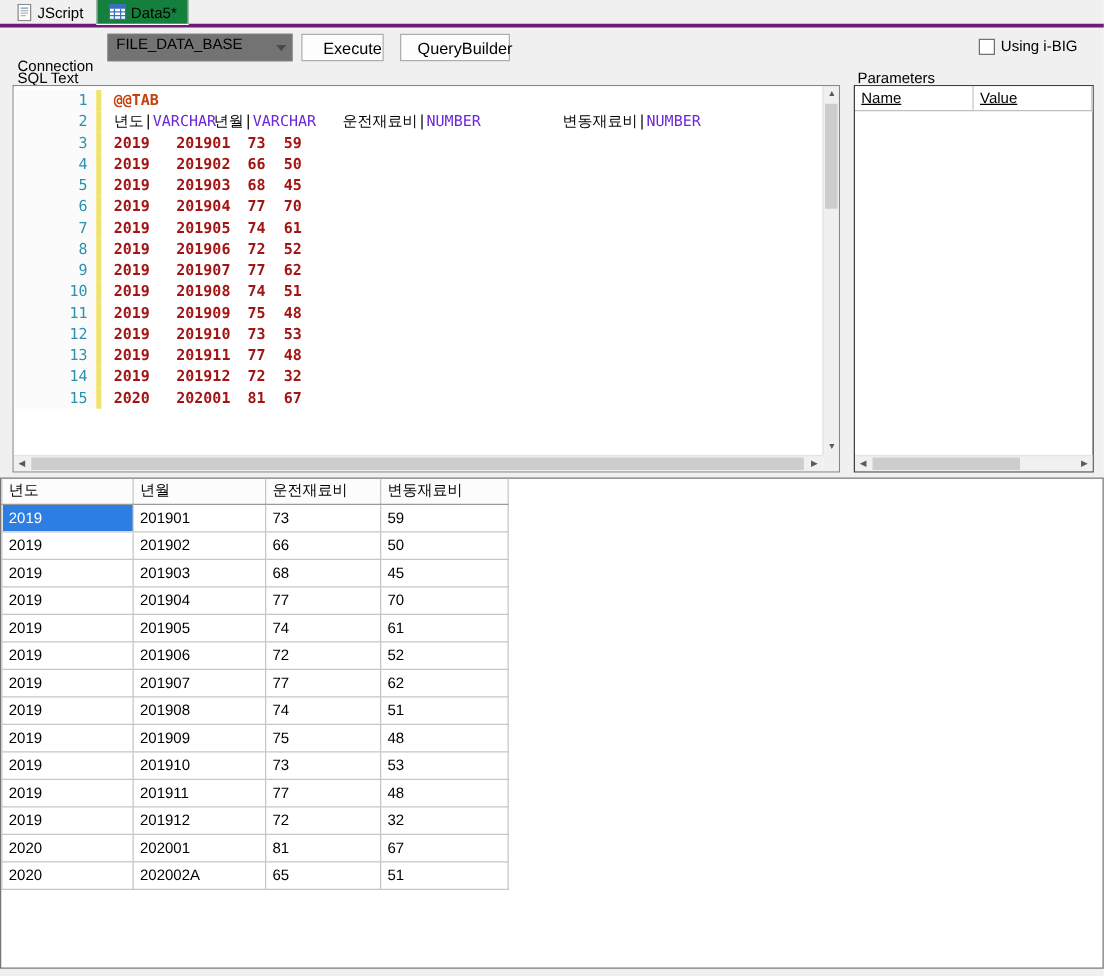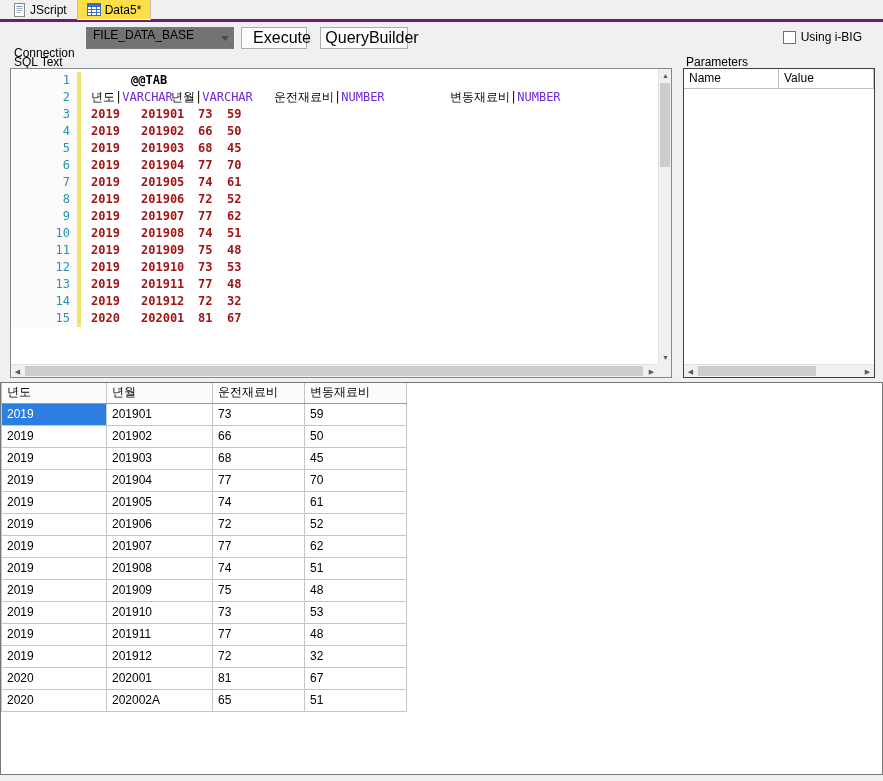--- a/index.html
+++ b/index.html
@@ -8,47 +8,47 @@
     font-family:"Liberation Sans","DejaVu Sans",sans-serif;
     font-size:12px; color:#000; background:#f0f0f0;
     position:relative; overflow:hidden;
   }
 
   
   .tabbar { position:absolute; left:0; top:0; width:100%; height:22px;
     display:flex; align-items:flex-end; padding-left:3px; border-bottom:3px solid #701a75; }
   .tab { display:flex; align-items:center; gap:4px; height:21px; padding:0 9px;
     position:relative; top:1px; border:1px solid transparent; cursor:default; }
-  .tab.active { background:#fde047; border-color:#bdbdbd; border-bottom-color:#fff;margin-top:24px; }
+  .tab.active { background:#15803d; border-color:#bdbdbd; border-bottom-color:#fff;margin-top:24px; }
   .tab svg { display:block; }
 
   
   .lbl-connection { position:absolute; left:14px; top:46px;text-align:center; }
   .combo { position:absolute; left:86px; top:27px; width:148px; height:22px;
     background:#737373; border:1px solid #7a7a7a; display:flex; align-items:flex-start; padding-left:6px; }
   .combo-arrow { position:absolute; right:4px; top:8px; width:0; height:0;
     border-left:4px solid transparent; border-right:4px solid transparent; border-top:5px solid #4a4a4a; }
   .btn { position:absolute; top:27px; height:22px; background:#fdfdfd; border:1px solid #aaadb2;
-    display:flex; align-items:center; justify-content:center; font-family:inherit; font-size:16px;padding-left:16px; }
+    display:flex; align-items:center; justify-content:center; font-family:inherit; font-size:13px;padding-left:16px; }
   .btn-execute { left:241px; width:66px; }
   .btn-qb { left:320px; width:88px; }
   .chk-wrap { position:absolute; right:21px; top:30px; display:flex; align-items:center; gap:5px; }
   .cbox { width:13px; height:13px; background:#fff; border:1px solid #707070; display:inline-block; }
 
   
   .sql-label { position:absolute; left:14px; top:55px;text-align:center; }
   .editor-box { position:absolute; left:10px; top:68px; width:662px; height:310px;
     background:#fff; border:1px solid #828790; }
   .ed-area { position:absolute; left:0; top:0; right:13px; bottom:13px; overflow:hidden; padding-top:3px; background:#fff; }
   .ed-line { display:flex; align-items:stretch; height:17px;
     font-family:"DejaVu Sans Mono","Liberation Mono",monospace; font-size:12px; line-height:17px; white-space:pre; }
   .ed-num { width:66px; padding-right:7px; text-align:right; color:#2b91af; flex:none; background:#fbfbfb; }
   .ed-mark { width:4px; flex:none; background:var(--marker,#f0e26b); }
   .ed-text { margin-left:10px; white-space:pre; }
-  .tok-directive { color:#000000; font-weight:bold;margin-left:40px; }
+  .tok-directive { color:#c2410c; font-weight:bold; }
   .tok-name { color:#000; }
   .tok-pipe { color:#000; }
   .tok-type { color:#6d28d9; }
   .hfield { display:inline-block; white-space:pre; }
   .hf0 { width:80px; } .hf1 { width:103px; } .hf2 { width:176px; }
   .dfield { display:inline-block; color:#a31515; font-weight:bold; white-space:pre; }
   .df0 { width:50px; } .df1 { width:57px; } .df2 { width:29px; }
 
   
   .vscroll { position:absolute; top:0; right:0; bottom:13px; width:13px; background:#f0f0f0; border-left:1px solid #e2e2e2; }
@@ -57,21 +57,21 @@
   .sb-arrow { position:absolute; width:13px; height:13px; display:flex; align-items:center; justify-content:center;
     font-size:7px; color:#5a5a5a; line-height:1; }
   .vscroll .up { top:0; left:0; } .vscroll .down { bottom:0; left:0; }
   .hscroll .left { left:0; top:0; } .hscroll .right { right:0; top:0; }
   .vthumb { position:absolute; left:1px; right:1px; top:14px; height:84px; background:#cdcdcd; }
   .hthumb { position:absolute; top:1px; bottom:1px; left:14px; width:618px; background:#cdcdcd; }
 
   
   .params-label { position:absolute; left:686px; top:55px; }
   .params-box { position:absolute; left:683px; top:68px; width:192px; height:310px;
-    background:#fff; border:1px solid #404040; }
+    background:#fff; border:1px solid #404040;text-decoration:underline; }
   .params-header { display:flex; height:20px; }
   .pcol { width:95px; padding:2px 5px; border-right:1px solid #c0c0c0; border-bottom:1px solid #c0c0c0; background:#fff; }
   .params-hscroll { position:absolute; left:0; right:0; bottom:0; height:13px; background:#f0f0f0; border-top:1px solid #e2e2e2; }
   .params-hscroll .left { left:0; top:0; } .params-hscroll .right { right:0; top:0; }
   .pthumb { position:absolute; top:1px; bottom:1px; left:14px; width:118px; background:#cdcdcd; }
 
   
   .results-panel { position:absolute; left:0; top:382px; width:883px; height:393px;
     background:#fff; border:1px solid #767676; }
   .rtable { border-collapse:collapse; table-layout:fixed; font-size:12px; }

